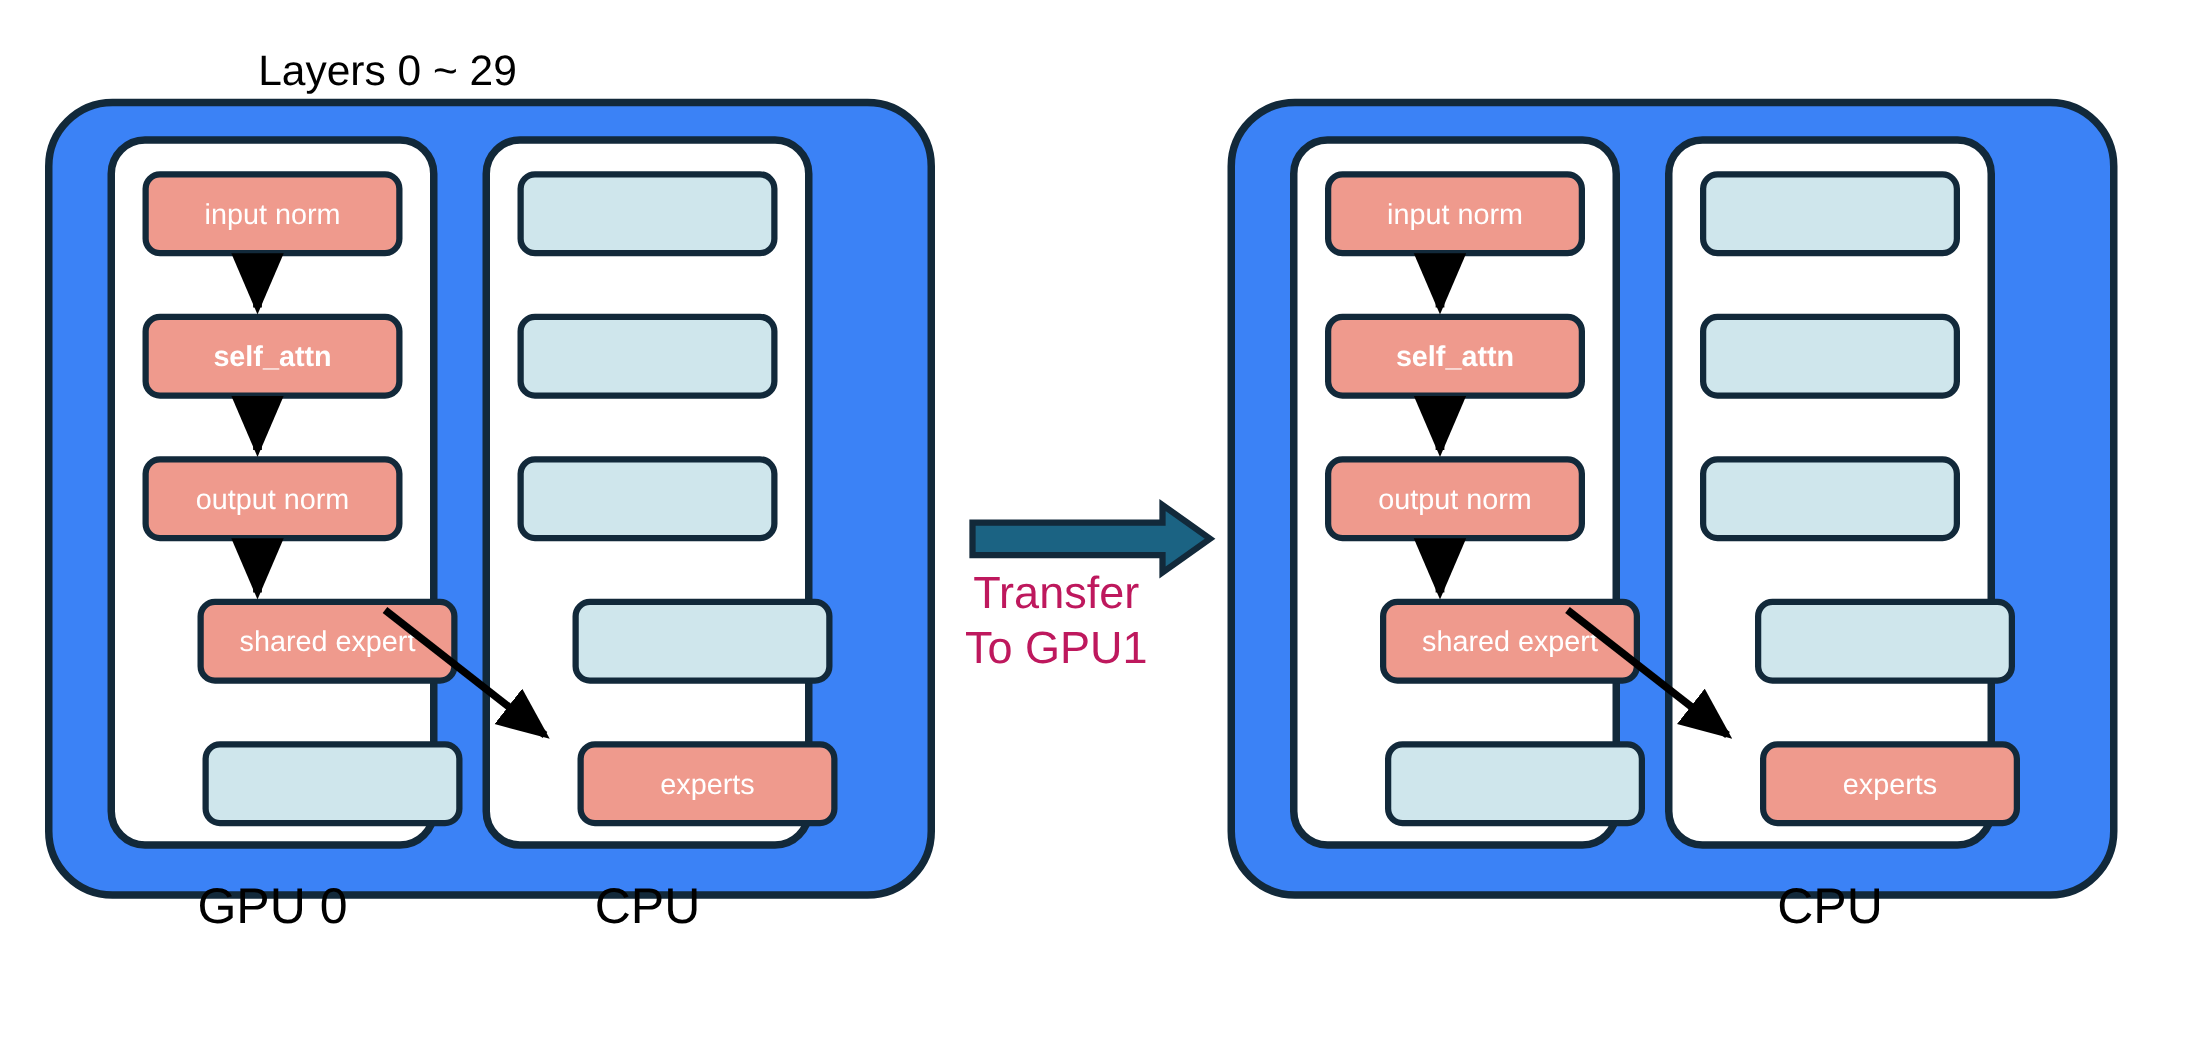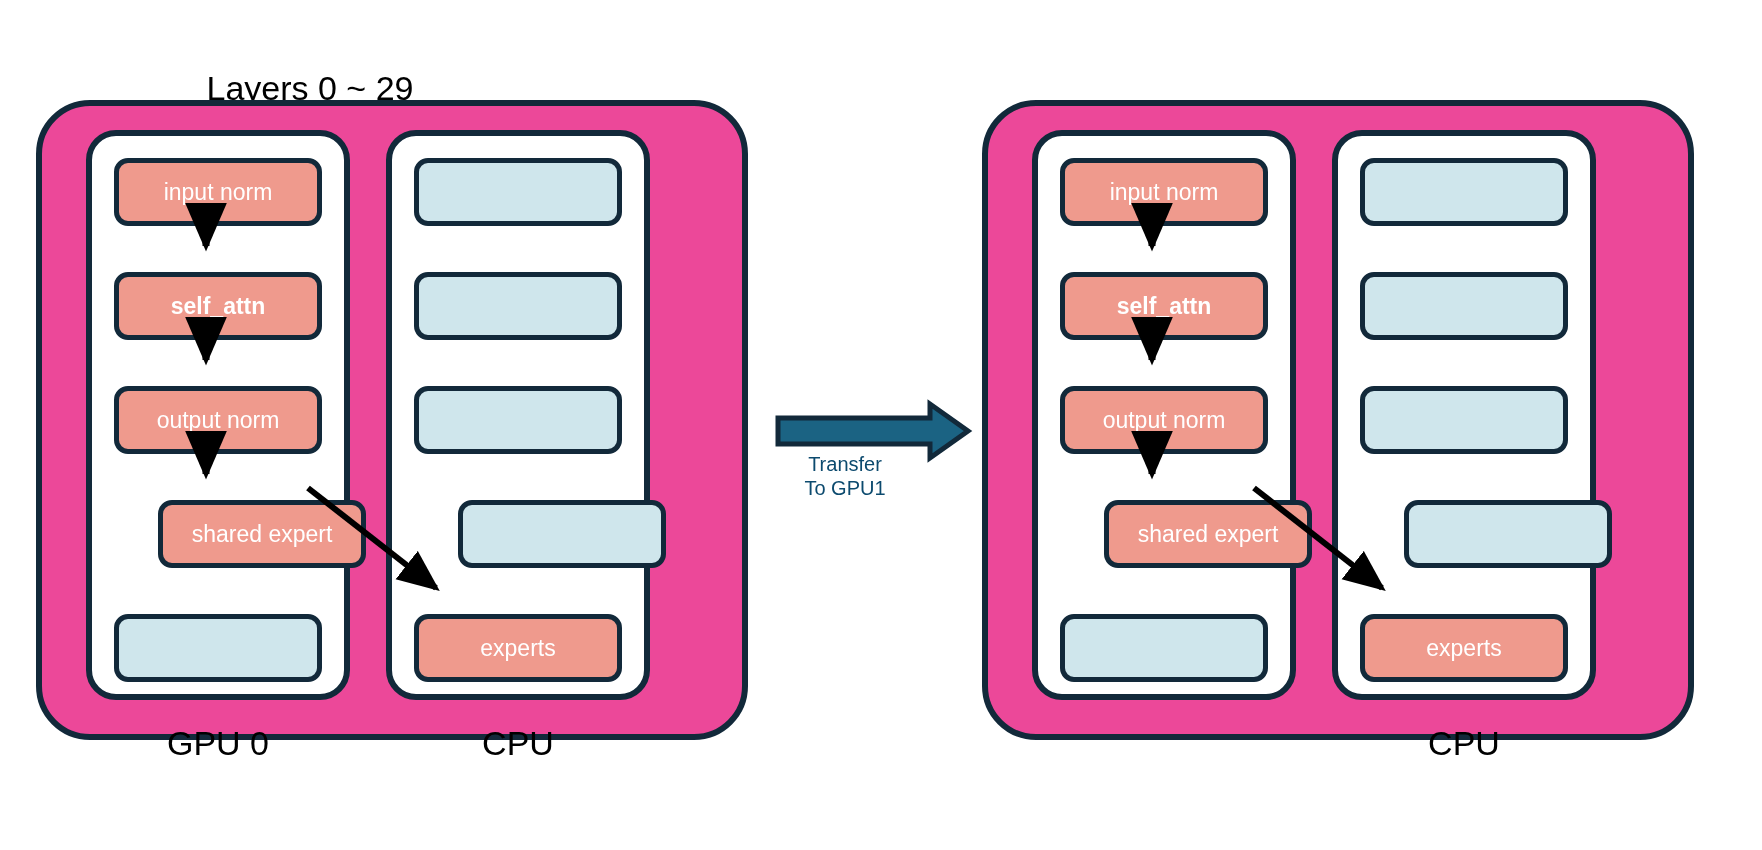--- a/index.html
+++ b/index.html
@@ -14,32 +14,32 @@
 
   
   .panel-title{
     position:absolute;
     font-size:34px;
     color:#000000;
     white-space:nowrap;
     text-align:center;
     letter-spacing:0px;
   }
-  #title-left{left:130px;top:38px;width:360px;margin-top:31px;}
+  #title-left{left:130px;top:38px;width:360px;}
   #title-right{left:1090px;top:38px;width:360px;}
 
   
   .device{
     position:absolute;
-    top:100px;
+    top:79px;
     width:712px;
     height:640px;
     border:6px solid #12293a;
     border-radius:54px;
-    background:#ec4899;
+    background:#3b82f6;
     box-sizing:border-box;
   }
   #device-left{left:36px;}
   #device-right{left:982px;}
 
   
   .column{
     position:absolute;
     top:24px;
     height:500px;
@@ -66,52 +66,52 @@
     font-size:23px;
     color:#ffffff;
     white-space:nowrap;
   }
   .slot.coral{background:#ef9a8d;}
   .slot.blue{background:#cfe6ec;}
   .slot.s0{top:22px;}
   .slot.s1{top:136px;font-weight:bold;}
   .slot.s2{top:250px;}
   .slot.s3{top:364px;margin-left:44px;}
-  .slot.s4{top:478px;}
+  .slot.s4{top:478px;margin-left:48px;}
 
   
   .column{height:570px;}
 
   
   .device-label{
     position:absolute;
     top:618px;
-    font-size:34px;
+    font-size:40px;
     color:#000000;
     text-align:center;
     white-space:nowrap;
   }
   .lab-gpu{left:44px;width:264px;}
   .lab-cpu{left:344px;width:264px;}
 
   
   #arrows{
     position:absolute;left:0;top:0;width:1762px;height:850px;
     pointer-events:none;
   }
 
   
   #transfer-label{
     position:absolute;
     left:770px;
     top:452px;
     width:150px;
-    font-size:20px;
+    font-size:36px;
     line-height:1.22;
-    color:#0c4a6e;
+    color:#be185d;
     text-align:center;
   }
   #transfer-label div{white-space:nowrap;}
 </style>
 </head>
 <body>
 
 <div id="stage">
 
   <div class="panel-title" id="title-left">Layers 0 ~ 29</div>

